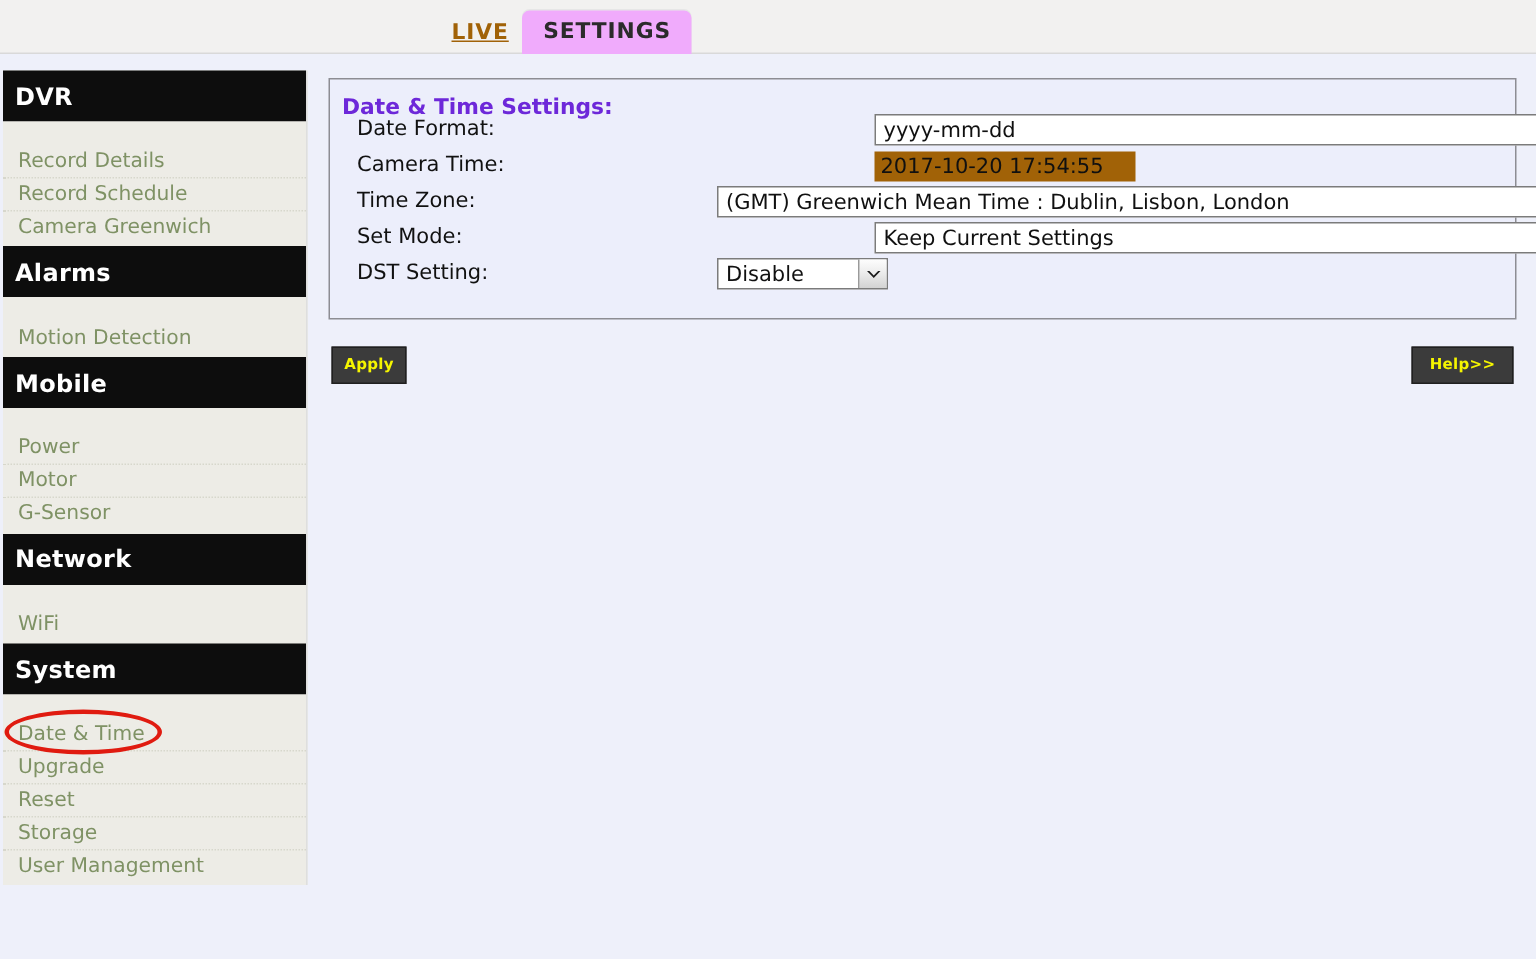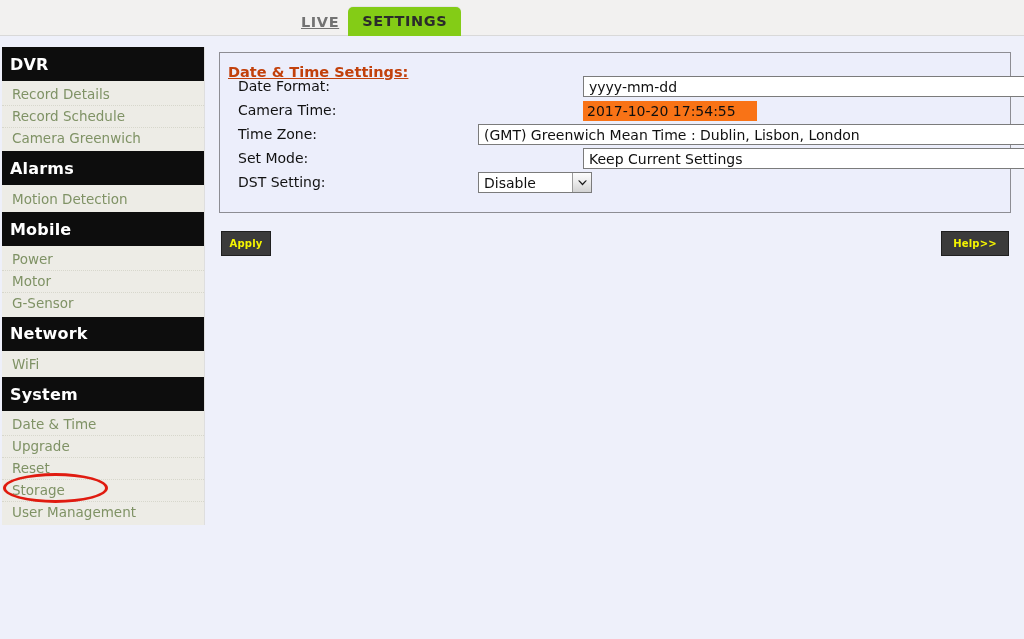--- a/index.html
+++ b/index.html
@@ -39,27 +39,27 @@
     font-weight: bold;
     color: #333333;
     letter-spacing: 0.6px;
     padding: 6px 12px 7px 12px;
     box-sizing: border-box;
     cursor: pointer;
     line-height: 1;
   }
   .tab.live {
     text-decoration: underline;
-    color: #737373;
+    color: #a16207;
     margin-right: 5px;
     padding-left: 4px;
     padding-right: 4px;
   }
   .tab.active {
-    background: #84cc16;
+    background: #f0abfc;
     border-top-left-radius: 5px;
     border-top-right-radius: 5px;
     color: #2b2b2b;
     padding: 7px 14px 8px 14px;
     box-shadow: 0 -1px 0 #e6e6e6;
   }
 
   
   .sidebar {
     position: absolute;
@@ -77,21 +77,21 @@
     font-weight: bold;
     padding: 6px 16px 6px 8px;
     box-sizing: border-box;
     height: 34px;
     display: flex;
     align-items: center;
     letter-spacing: 0.2px;
   }
   .side-group {
     background: #edece6;
-    padding-top: 3px;
+    padding-top: 16px;
     padding-bottom: 2px;
   }
   .side-item {
     font-size: 13.5px;
     color: #7f9265;
     padding: 3px 0 4px 10px;
     border-bottom: 1px dotted #d7d7cc;
     box-sizing: border-box;
     height: 21.8px;
     display: flex;
@@ -125,22 +125,21 @@
     background: #eceefb;
     border: 1px solid #8d8d93;
     box-sizing: border-box;
   }
   .panel-title {
     position: absolute;
     left: 8px;
     top: 11px;
     font-size: 14.5px;
     font-weight: bold;
-    color: #c2410c;
-    text-decoration: underline;
+    color: #6d28d9;
   }
   .form {
     position: absolute;
     left: 0;
     top: 23px;
     width: 100%;
   }
   .row {
     position: relative;
     height: 24px;
@@ -181,21 +180,21 @@
     border-left: 1px solid #9a9a9a;
     display: flex;
     align-items: center;
     justify-content: center;
     flex: 0 0 18px;
   }
   .sel .sel-btn svg { display: block; }
 
   .txt {
     position: absolute;
-    background: #f97316;
+    background: #a16207;
     border: none;
     box-sizing: border-box;
     height: 20px;
     font-family: "DejaVu Sans", sans-serif;
     font-size: 14px;
     color: #101010;
     padding: 0 4px;
     outline: none;
   }
 

